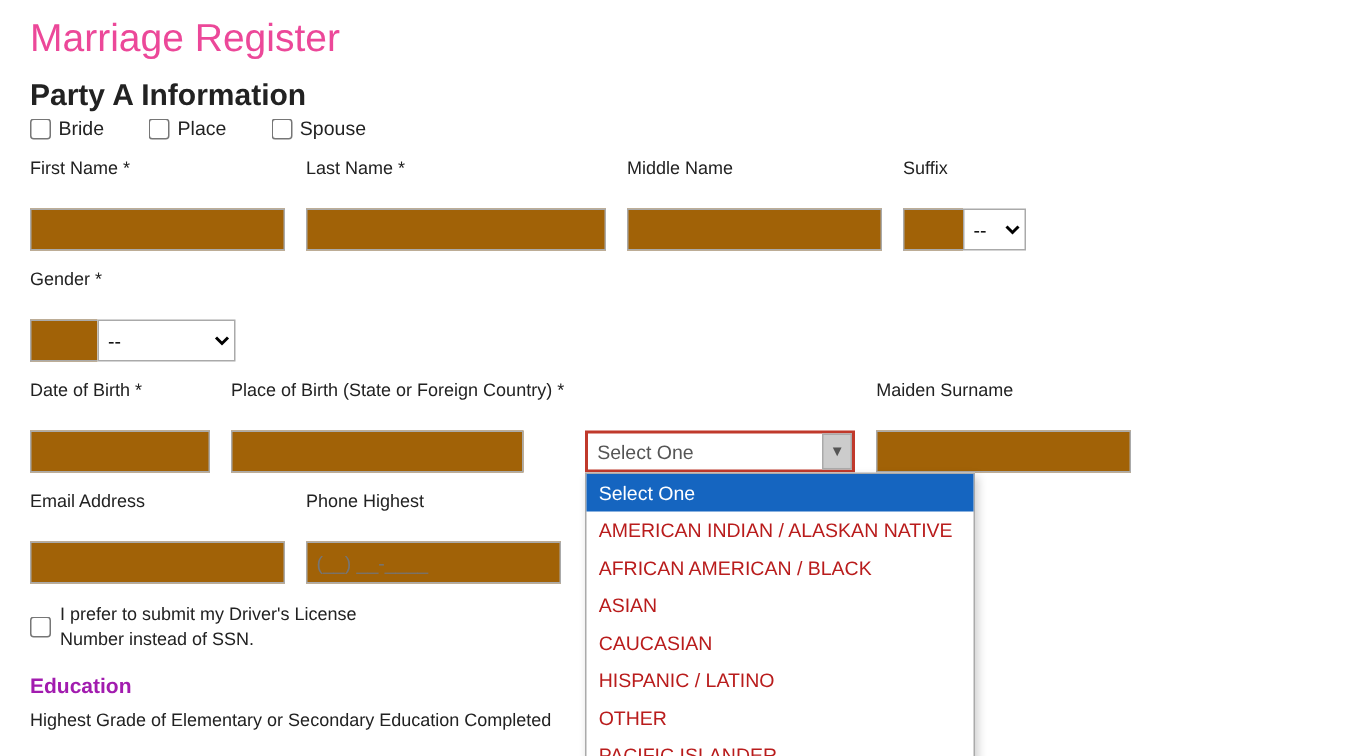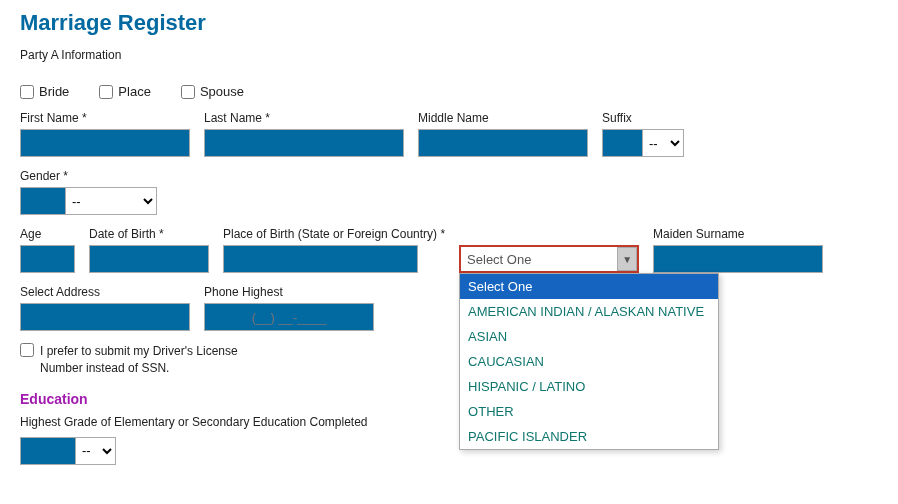--- a/index.html
+++ b/index.html
@@ -4,29 +4,29 @@
   <style>
     * { box-sizing: border-box; margin: 0; padding: 0; }
     body {
       font-family: Arial, sans-serif;
       font-size: 13px;
       background: #fff;
       color: #222;
       padding: 10px 20px;
     }
     h1 {
-      font-size: 22px;
+      font-size: 26px;
+      font-weight: normal;
+      margin-bottom: 12px;
+      color: #ec4899;
+    }
+    h2 {
+      font-size: 20px;
       font-weight: bold;
-      margin-bottom: 12px;
-      color: #0369a1;
-    }
-    h2 {
-      font-size: 12px;
-      font-weight: normal;
-      margin-bottom: 22px;
+      margin-bottom: 2px;
       color: #222;
     }
     h3 {
       font-size: 14px;
       font-weight: bold;
       margin-bottom: 8px;
       color: #a21caf;
     }
     .section { margin-bottom: 14px; }
     .checkbox-row {
@@ -43,33 +43,32 @@
     .fields-row {
       display: flex;
       gap: 14px;
       margin-bottom: 12px;
       align-items: flex-end;
       flex-wrap: wrap;
     }
     .field-group {
       display: flex;
       flex-direction: column;
-      gap: 4px;
+      gap: 20px;
     }
     .field-group label {
       font-size: 12px;
       color: #222;
     }
     .field-group input[type="text"] {
       border: 1px solid #aaa;
       padding: 4px 6px;
       font-size: 13px;
       height: 28px;
-      background: #0369a1;
-      text-align: center;
+      background: #a16207;
     }
     .field-group .suffix-wrap {
       display: flex;
       align-items: center;
     }
     .field-group .suffix-wrap input {
       width: 50px;
       border-right: none;
     }
     .field-group .suffix-wrap select {
@@ -146,30 +145,30 @@
       width: 260px;
       border: 1px solid #aaa;
       background: #fff;
       z-index: 100;
       box-shadow: 2px 2px 6px rgba(0,0,0,0.2);
     }
     .race-option {
       padding: 5px 8px;
       font-size: 13px;
       cursor: pointer;
-      color: #0f766e;
+      color: #b91c1c;
     }
     .race-option.highlighted {
       background: #1565c0;
       color: #fff;
     }
 
     .preferred-row {
       display: flex;
-      align-items: flex-start;
+      align-items: center;
       gap: 6px;
       margin-bottom: 12px;
     }
     .preferred-row label {
       font-size: 12px;
       line-height: 1.4;
       max-width: 220px;
     }
 
     .phone-input {
@@ -266,57 +265,54 @@
           <option>Male</option>
           <option>Female</option>
           <option>Non-Binary</option>
         </select>
       </div>
     </div>
   </div>
 
   <div class="fields-row" style="position:relative;">
     <div class="field-group">
-      <label>Age</label>
-      <input type="text" class="xsmall" style="width: 55px;">
-    </div>
-    <div class="field-group">
       <label>Date of Birth *</label>
       <input type="text" class="medium" style="width: 120px;">
     </div>
     <div class="field-group">
       <label>Place of Birth (State or Foreign Country) *</label>
       <input type="text" style="width: 195px;">
     </div>
     <div class="field-group">
       <div class="race-container">
         <div class="race-select-display">
           <span>Select One</span>
           <div class="arrow">▼</div>
         </div>
         <div class="race-dropdown">
           <div class="race-option highlighted">Select One</div>
           <div class="race-option">AMERICAN INDIAN / ALASKAN NATIVE</div>
+          <div class="race-option">AFRICAN AMERICAN / BLACK</div>
           <div class="race-option">ASIAN</div>
           <div class="race-option">CAUCASIAN</div>
           <div class="race-option">HISPANIC / LATINO</div>
           <div class="race-option">OTHER</div>
           <div class="race-option">PACIFIC ISLANDER</div>
         </div>
       </div>
     </div>
     <div class="field-group">
       <label>Maiden Surname</label>
       <input type="text" class="maiden" style="width: 170px;">
     </div>
   </div>
 
   <div class="fields-row">
     <div class="field-group">
-      <label>Select Address</label>
+      <label>Email Address</label>
       <input type="text" class="wide" style="width: 170px;">
     </div>
     <div class="field-group">
       <label>Phone Highest</label>
       <input type="text" class="phone-input" placeholder="(__) __-____" style="">
     </div>
   </div>
 
   <div class="preferred-row">
     <input type="checkbox" id="preferred" style="">

